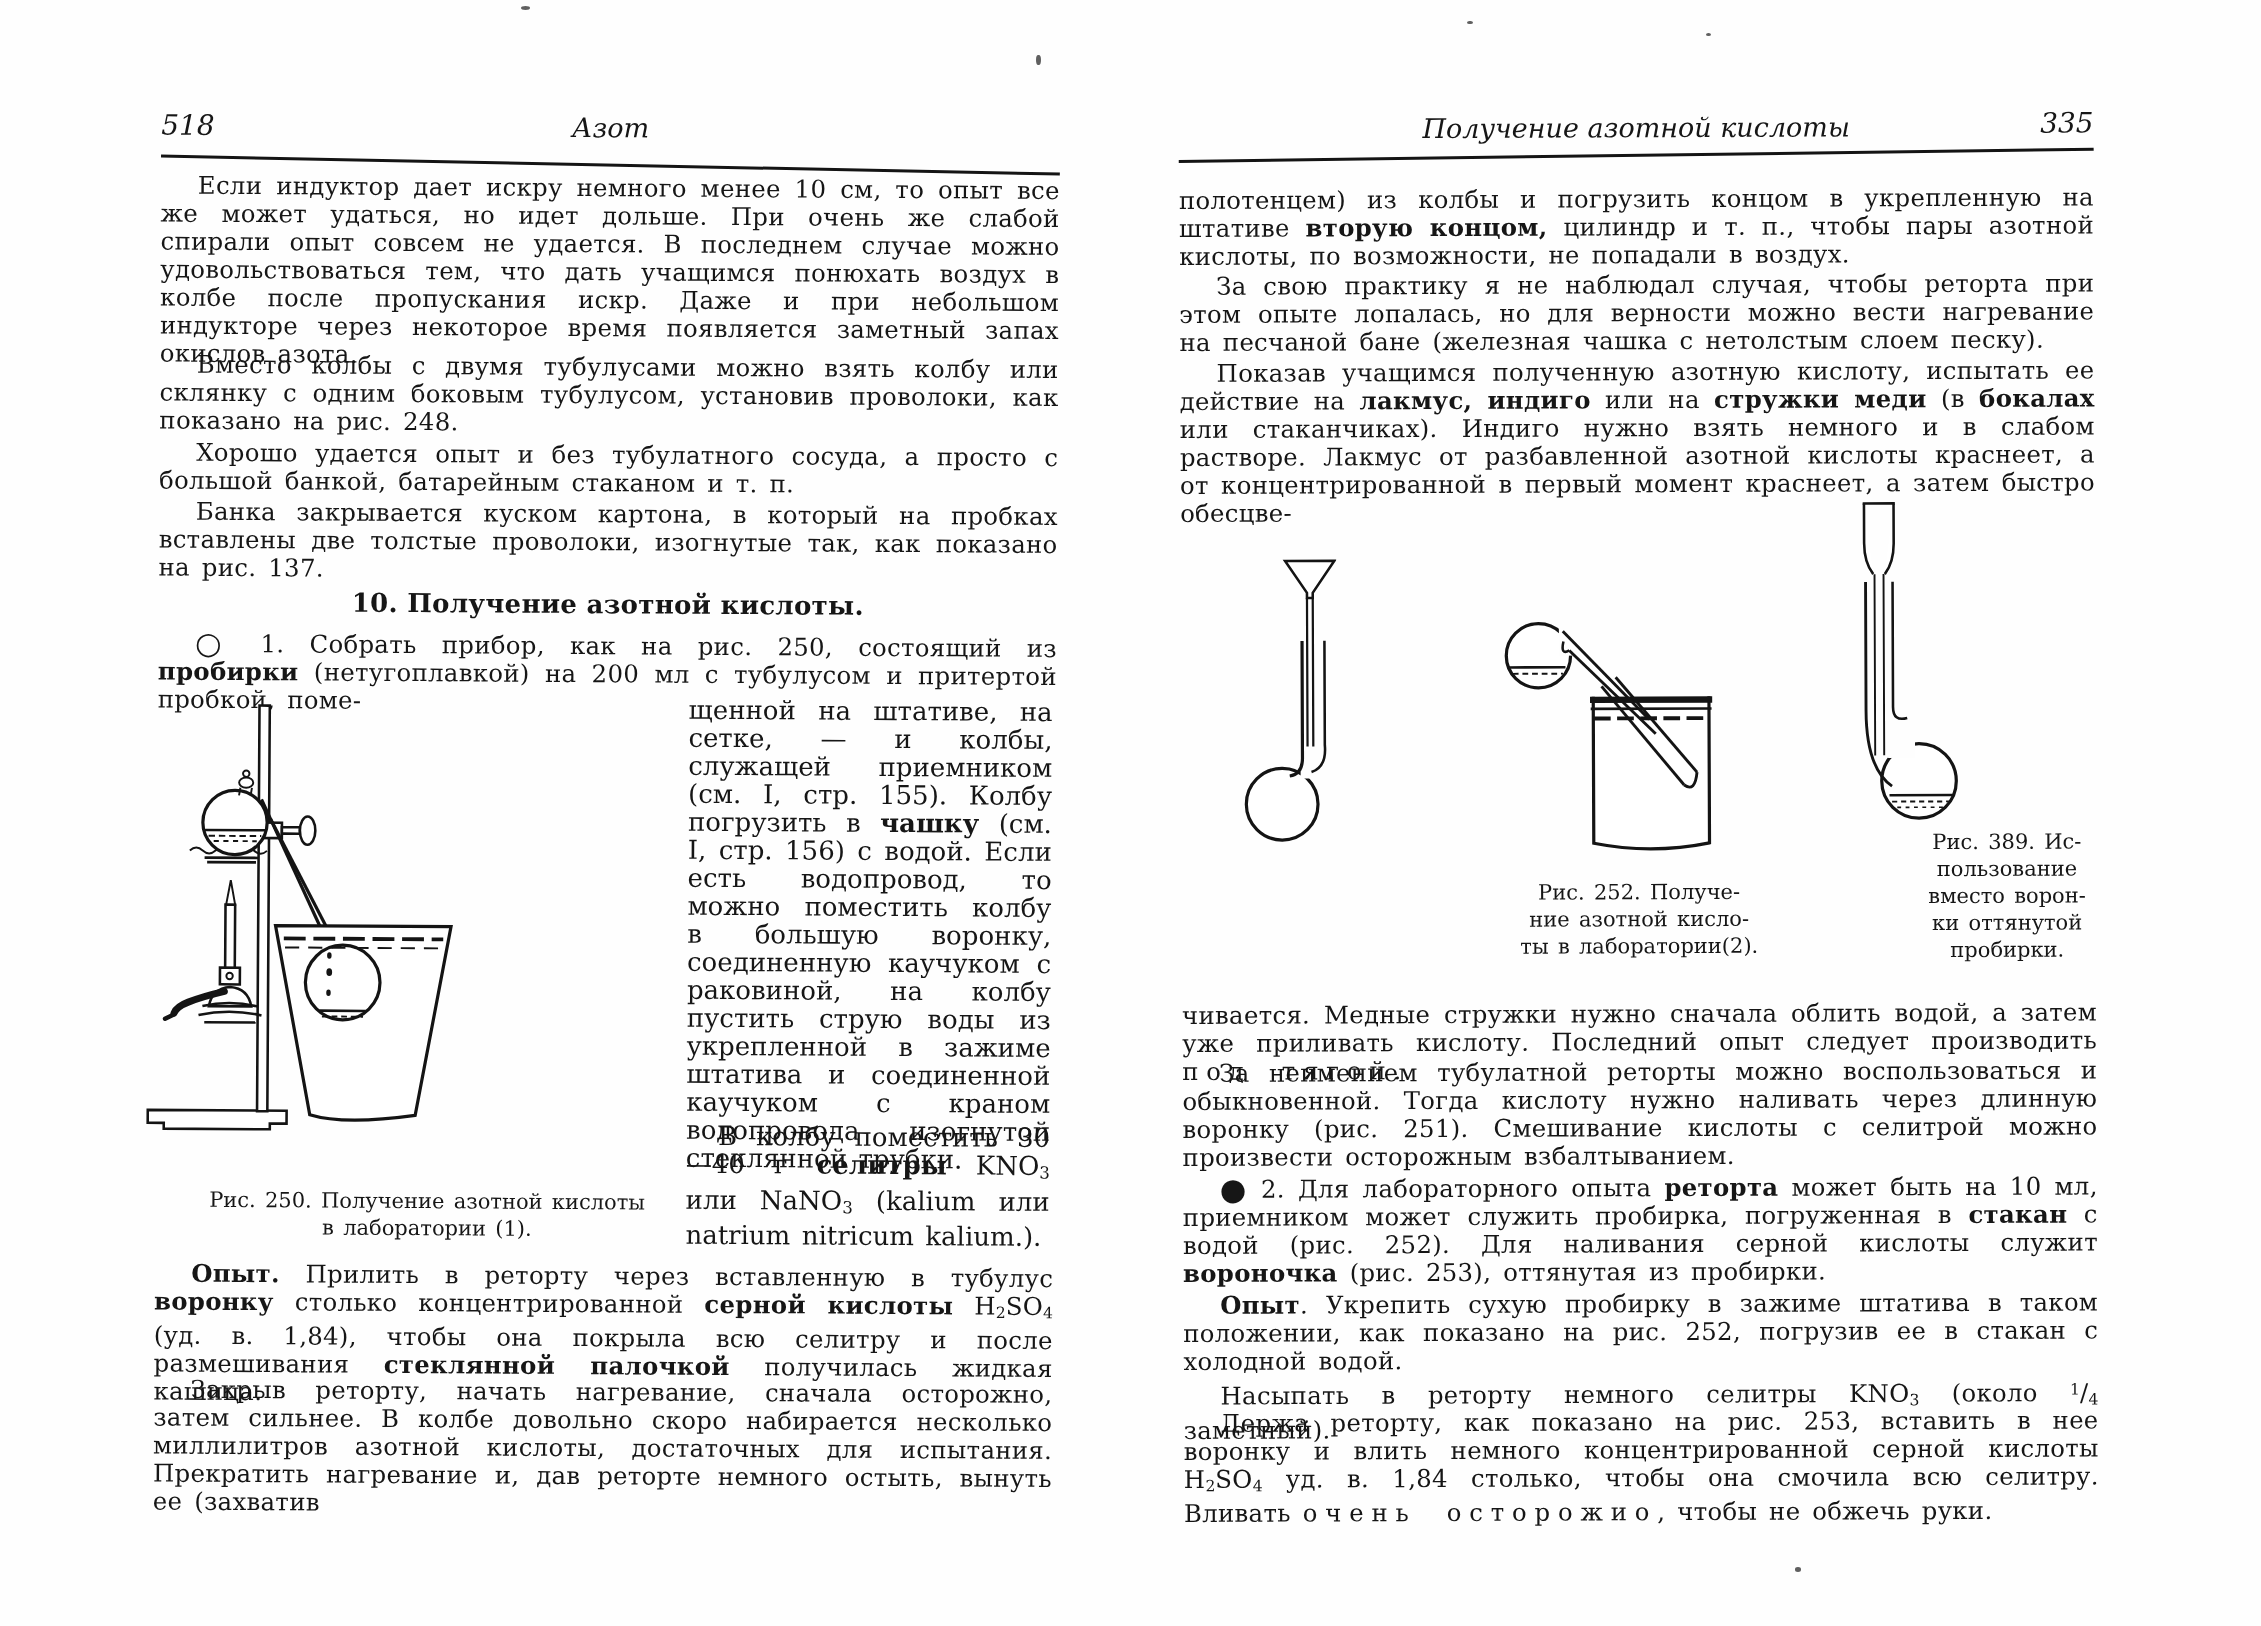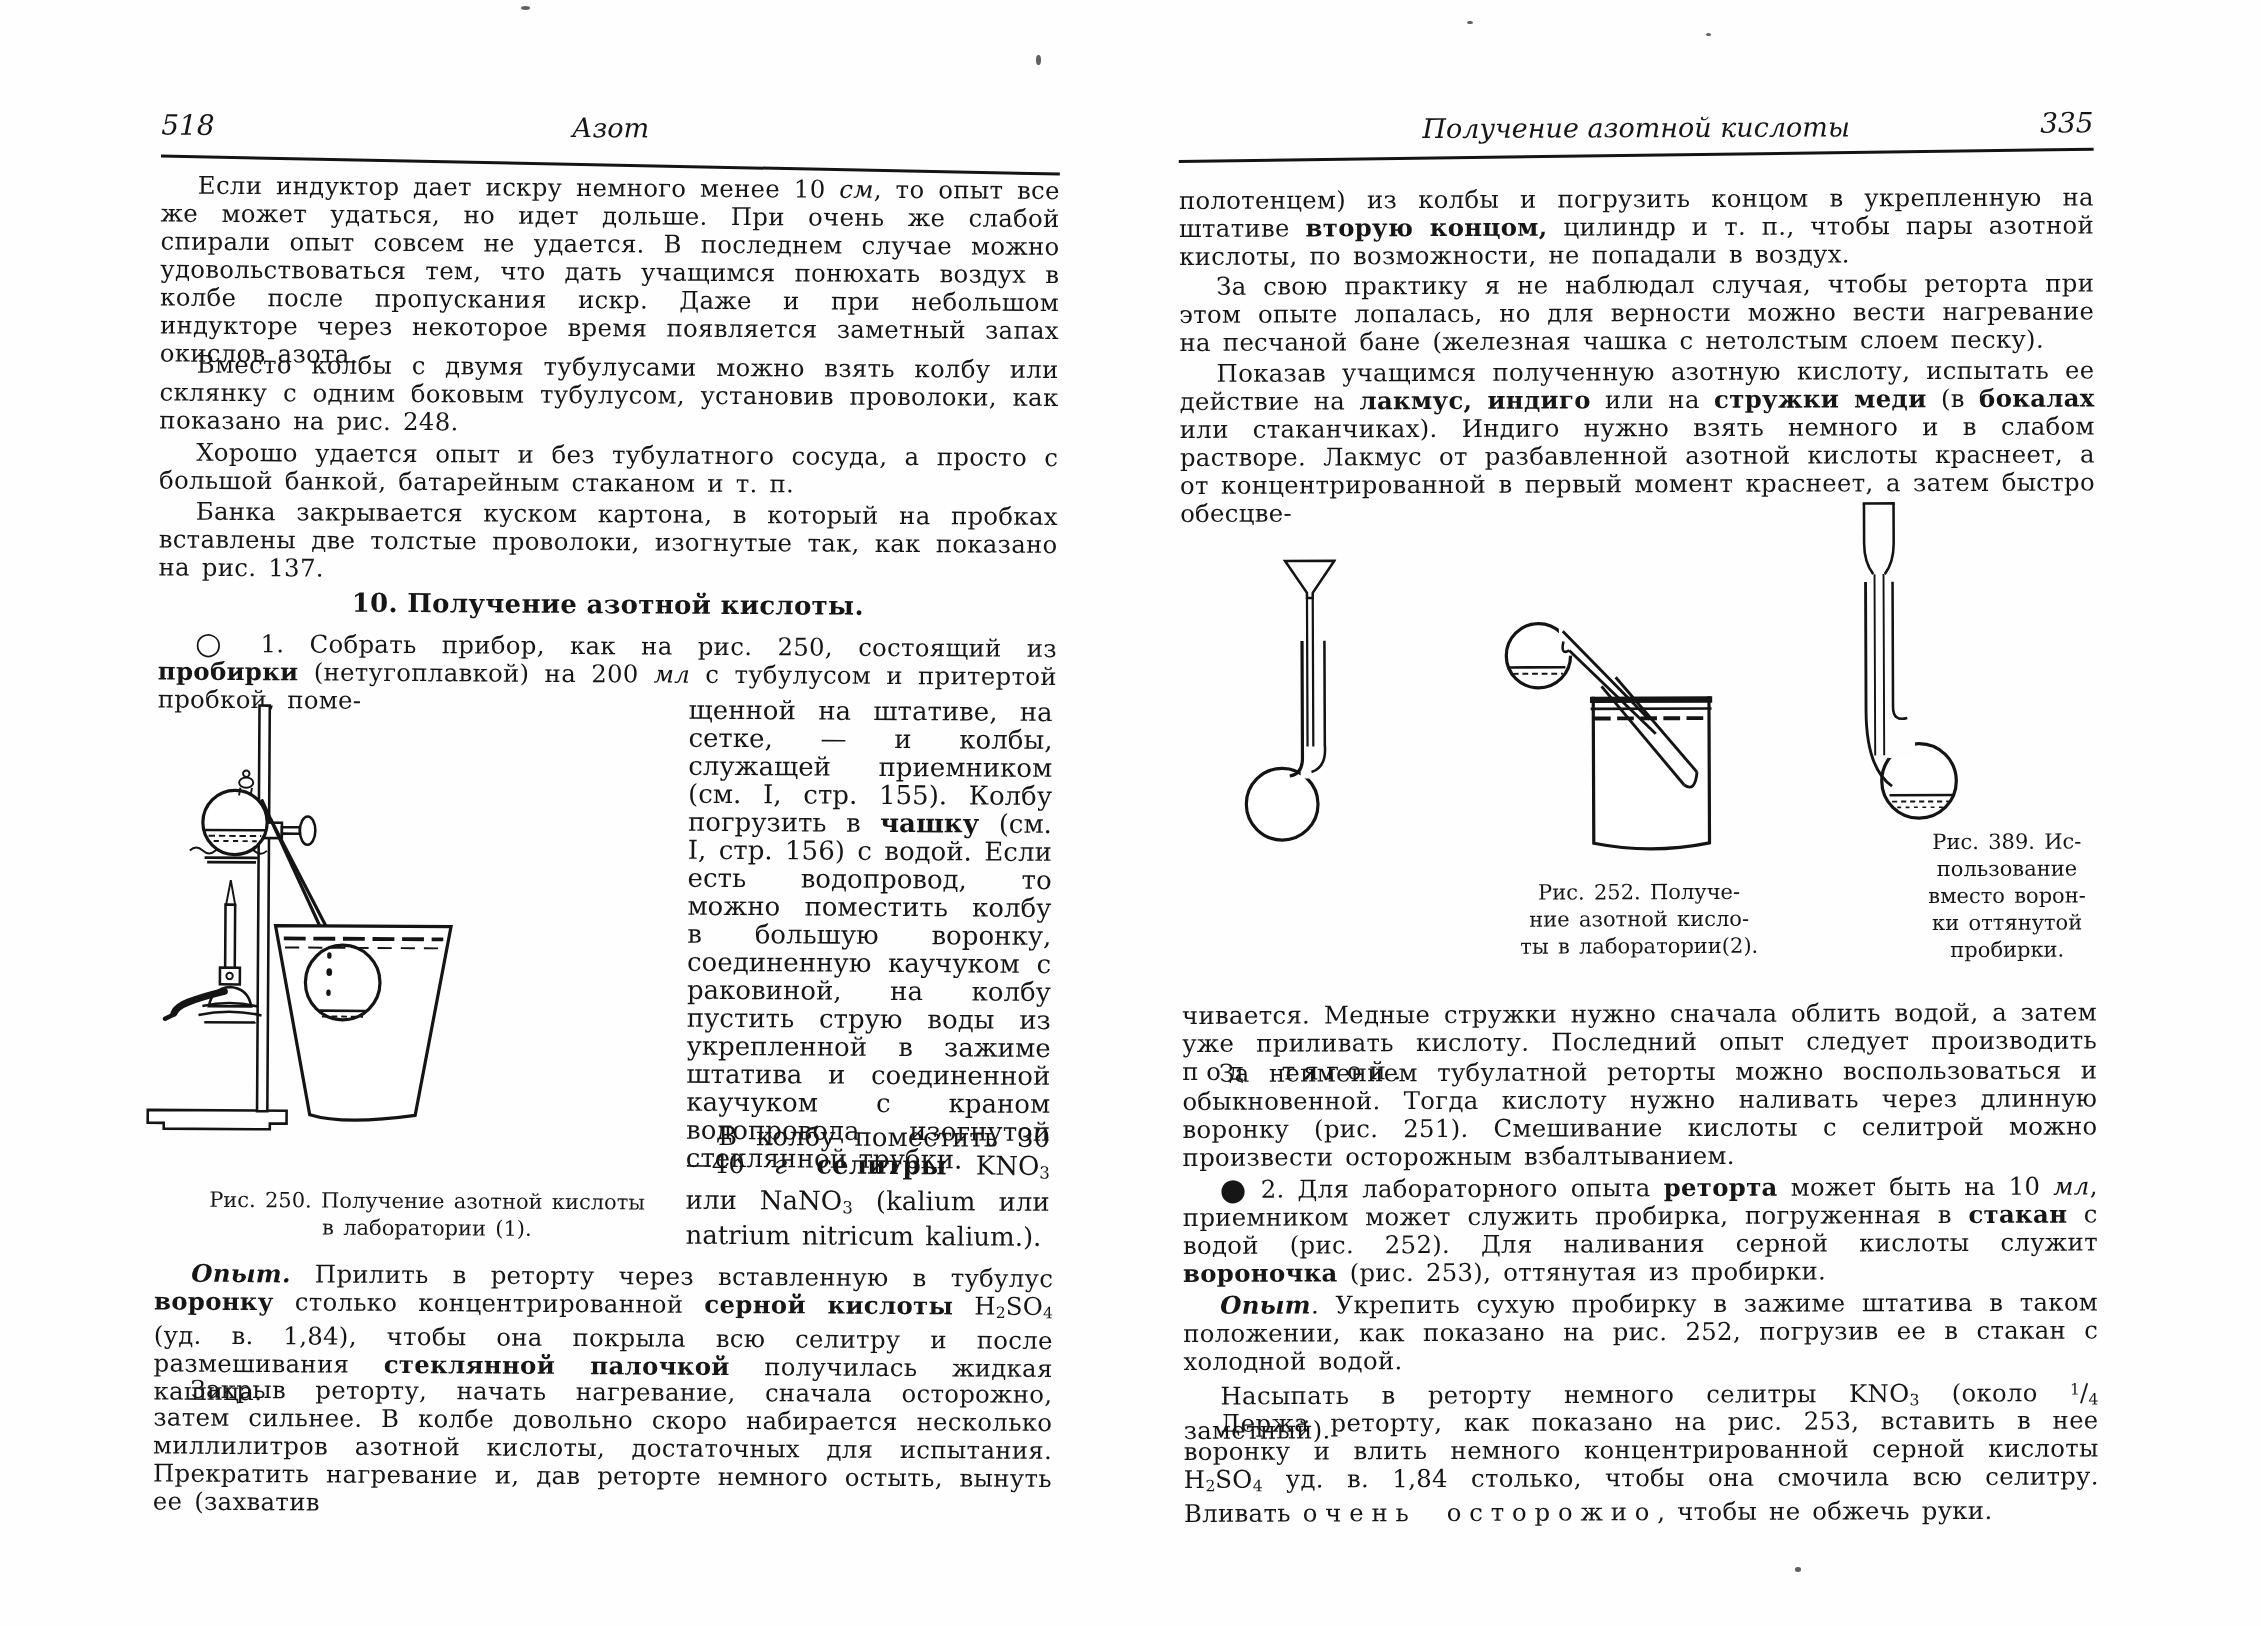--- a/index.html
+++ b/index.html
@@ -6,21 +6,21 @@
   #canvas{position:relative;width:2261px;height:1626px;background:#fefefe;overflow:hidden;
           font-family:"DejaVu Serif", serif;color:#161616;}
   .abs{position:absolute;}
   .page{position:absolute;top:0;height:1626px;}
   #lpage{left:0;width:1130px;transform:rotate(.35deg);transform-origin:50% 30%;}
   #rpage{left:1130px;width:1131px;transform:rotate(-.22deg);transform-origin:50% 30%;}
   .par{font-size:24.4px;line-height:28px;text-align:justify;word-spacing:3.9px;letter-spacing:0.3px;}
   .ind{text-indent:37px;}
   .colpar{font-size:26px;line-height:28px;text-align:justify;word-spacing:3.2px;}
   .b{font-weight:bold;}
-  .i{font-style:italic;}
+  .i{}
   .sub{font-size:64%;vertical-align:-0.22em;letter-spacing:0;}
   .sup{font-size:64%;vertical-align:0.42em;letter-spacing:0;}
   .lsp{letter-spacing:.32em;word-spacing:.6em;}
   .mk{font-size:1.25em;line-height:0;vertical-align:-0.06em;}
   .runhead{font-size:27px;font-style:italic;}
   .pagenum{font-size:28px;font-style:italic;}
   .rule{height:3.2px;background:#141414;}
   .heading{font-size:26px;font-weight:bold;text-align:center;letter-spacing:0.3px;}
   .caption{font-size:21px;line-height:27px;text-align:center;white-space:pre-line;word-spacing:2.6px;}
   .fig path,.fig rect,.fig circle,.fig ellipse{vector-effect:none;}

